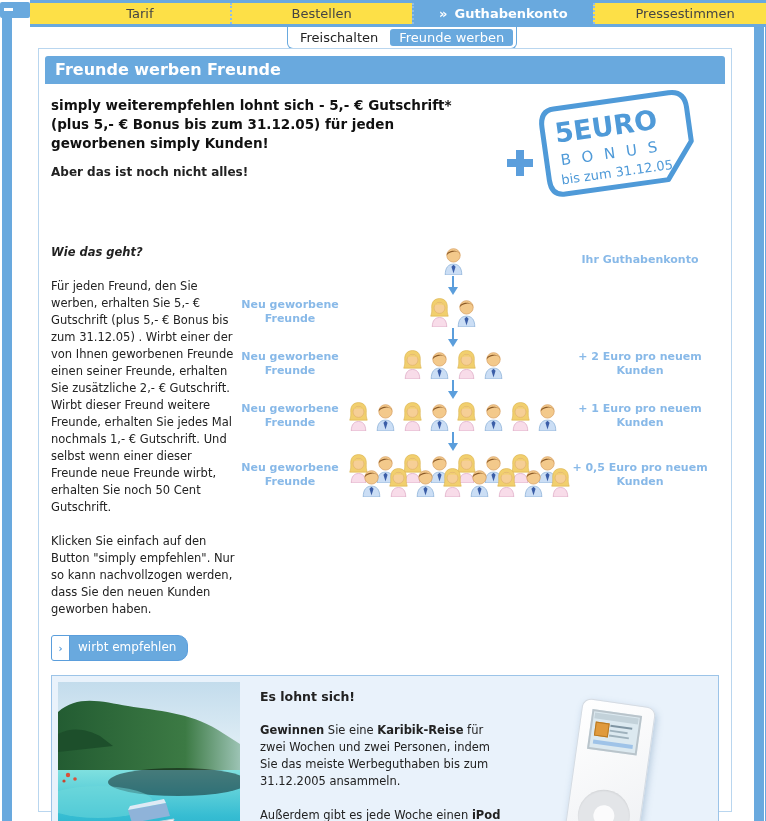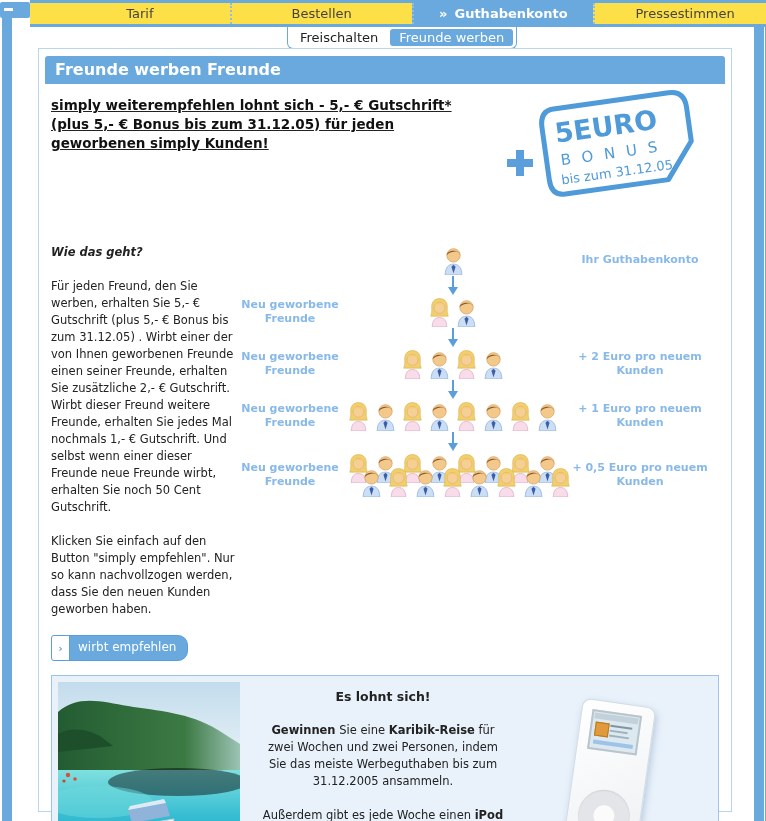--- a/index.html
+++ b/index.html
@@ -28,21 +28,21 @@
   .subtab{font-size:13px;color:#222;padding:1px 9px;border-radius:3px;cursor:pointer;white-space:nowrap;}
   .subtab.active{background:#69a9de;color:#fff;}
 
   
   .content{position:absolute;left:38px;top:48px;width:694px;height:764px;
     border:1px solid #b9d6ef;background:#fff;box-sizing:border-box;}
   .title-bar{margin:7px 6px 0 6px;height:28px;background:#69a9de;border-radius:3px 3px 0 0;
     color:#fff;font-weight:bold;font-size:16px;line-height:28px;padding-left:10px;}
 
   .intro-row{display:flex;padding:4px 12px 0 12px;}
-  .intro-left{width:424px;text-decoration:underline;}
+  .intro-left{width:424px;}
   .lead{font-size:13.5px;font-weight:bold;color:#111;line-height:19px;margin:8px 0 12px 0;}
   .sub-head{font-size:12px;font-weight:bold;margin:0 0 2px 0;}
   .sub-text{font-size:11.5px;line-height:17px;margin:0;}
 
   .promo{flex:1;position:relative;height:150px;}
   .plus-icon{position:absolute;left:32px;top:62px;width:26px;height:26px;}
   .plus-icon::before{content:"";position:absolute;left:0;top:9px;width:26px;height:8px;background:#5b9edc;}
   .plus-icon::after{content:"";position:absolute;left:9px;top:0;width:8px;height:26px;background:#5b9edc;}
   .stamp{position:absolute;left:66px;top:8px;width:158px;height:96px;transform:rotate(-8deg);}
 
@@ -67,21 +67,21 @@
   .crowd .c-back{display:flex;}
   .crowd .c-front{display:flex;margin-top:-17px;transform:translateX(13px);position:relative;}
   .d-arrow{display:flex;justify-content:center;padding:1px 0;}
 
   
   .prize{margin:14px 12px 0 12px;border:1px solid #9cc4e8;background:#e9f2fb;
     display:flex;padding:6px;height:194px;}
   .photo{width:182px;height:192px;flex:none;}
   .prize-text{width:250px;margin-left:16px;font-size:11.5px;line-height:17px;padding-top:6px;}
   .prize-head{font-weight:bold;font-size:12.5px;margin:0 0 14px 0;}
-  .prize-text p{margin:0 0 17px 4px;text-align:center;}
+  .prize-text p{margin:0 0 17px 4px;}
   .ipod-wrap{flex:1;display:flex;align-items:center;justify-content:center;}
   .ipod{width:72px;height:152px;background:linear-gradient(145deg,#ffffff,#eef0f3);
     border:1px solid #d5dbe2;border-radius:9px;transform:rotate(8deg);position:relative;
     box-shadow:2px 3px 7px rgba(90,130,170,.35);}
   .ipod .screen{position:absolute;top:9px;left:10px;width:50px;height:40px;background:#dce9f0;
     border:2px solid #b9c4cb;box-sizing:border-box;}
   .ipod .s-top{position:absolute;top:1px;left:1px;right:1px;height:6px;background:#c3d2da;}
   .ipod .s-art{position:absolute;top:10px;left:3px;width:12px;height:12px;background:#e09a3c;border:1px solid #b97a22;}
   .ipod .s-l1{position:absolute;top:11px;left:18px;width:22px;height:2px;background:#7f95a3;}
   .ipod .s-l2{position:absolute;top:16px;left:18px;width:18px;height:2px;background:#9fb2bd;}
@@ -140,20 +140,21 @@
   <div class="subtab active">Freunde werben</div>
 </div>
 
 <div class="content">
 
   <div class="title-bar">Freunde werben Freunde</div>
 
   <div class="intro-row">
     <div class="intro-left">
       <p class="lead">simply weiterempfehlen lohnt sich - 5,- € Gutschrift* (plus 5,- € Bonus bis zum 31.12.05) für jeden geworbenen simply Kunden!</p>
+      <p class="sub-head">Aber das ist noch nicht alles!</p>
     </div>
     <div class="promo">
       <div class="plus-icon"></div>
       <div class="stamp">
         <svg width="158" height="96" viewBox="0 0 158 96">
           <path d="M18,4 L134,4 Q150,4 150,21 L150,55 L122,90 L18,90 Q4,90 4,74 L4,21 Q4,4 18,4 Z" fill="none" stroke="#4f9ad8" stroke-width="5" stroke-linejoin="round"></path>
           <text x="16" y="38" font-size="27" font-weight="bold" fill="#4f9ad8" font-family="DejaVu Sans, sans-serif">5EURO</text>
           <text x="18" y="61" font-size="15" fill="#4f9ad8" letter-spacing="11" font-family="DejaVu Sans, sans-serif">BONUS</text>
           <text x="16" y="80" font-size="13" fill="#4f9ad8" font-family="DejaVu Sans, sans-serif">bis zum 31.12.05</text>
         </svg>

